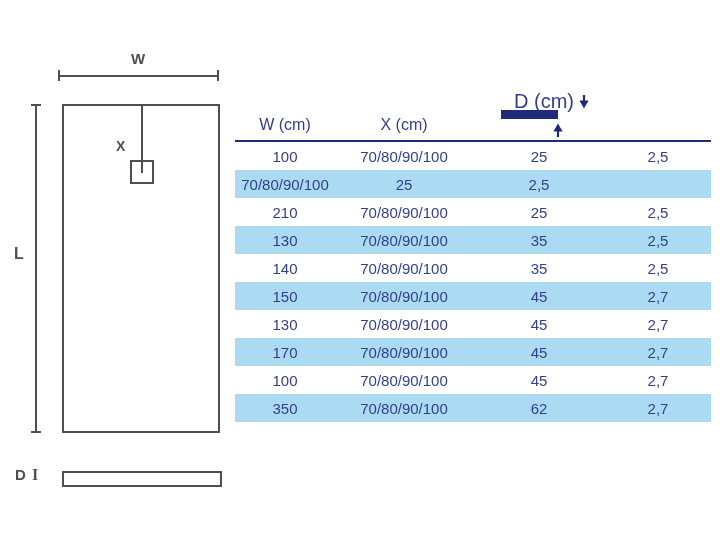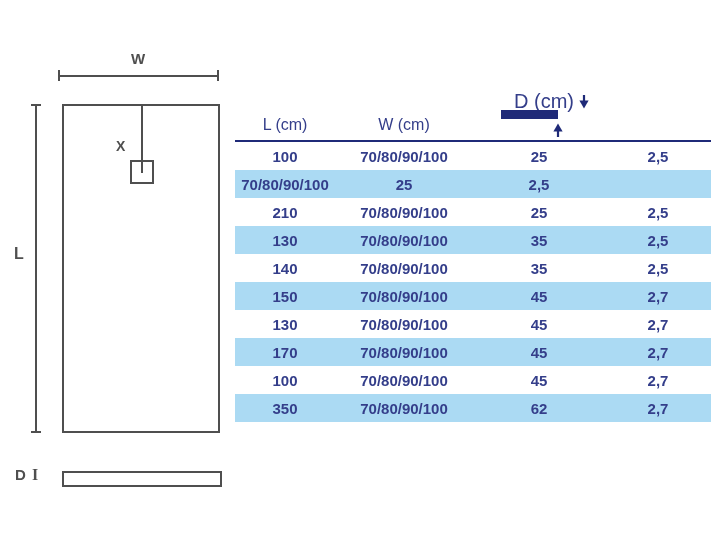--- a/index.html
+++ b/index.html
@@ -23,21 +23,21 @@
   .spec-table{left:235px;top:88px;width:476px;}
   .thead{position:relative;height:52px;display:grid;grid-template-columns:100px 138px 132px 106px;}
   .hcell{align-self:end;text-align:center;padding-bottom:6px;font-size:16px;color:var(--navy);}
   .hcell-d{position:relative;}
   .d-title{position:absolute;top:2px;right:16px;display:flex;align-items:center;gap:5px;font-size:20px;color:var(--navy);}
   .d-bar{position:absolute;top:22px;left:28px;width:57px;height:9px;background:var(--bar-navy);}
   .d-arrow-up{position:absolute;top:35px;left:80px;line-height:0;}
   .sep{height:2px;background:var(--bar-navy);}
   .trow{display:grid;grid-template-columns:100px 138px 132px 106px;height:28px;align-items:center;}
   .trow.alt{background:var(--row-blue);}
-  .tcell{text-align:center;font-size:15px;font-weight:bold;color:var(--navy);}
+  .tcell{text-align:center;font-size:15px;font-weight:normal;color:var(--navy);}
 </style>
 </head>
 <body>
 
 <div class="canvas" style="--navy: #343e8a; --bar-navy: #1f2a78; --row-blue: #abdaf3; --gray: #4f4f4f;">
 
   <div class="abs" style="left:0;top:0;width:235px;height:540px;">
 
     <div class="abs dg-label" style="left:58px;top:50px;width:161px;text-align:center;font-size:15px;letter-spacing:1px;">W</div>
     <div class="abs line-h" style="left:58px;top:75px;width:161px;"></div>
@@ -55,22 +55,22 @@
     <div class="abs dg-label" style="left:14px;top:245px;font-size:16px;">L</div>
 
     <div class="abs dg-label" style="left:15px;top:466px;font-size:15px;">D</div>
     <div class="abs depth-tick">I</div>
     <div class="abs side-rect"></div>
   </div>
 
   <div class="abs spec-table">
 
     <div class="thead">
-      <div class="hcell">L (cm)</div>
       <div class="hcell">W (cm)</div>
+      <div class="hcell">X (cm)</div>
       <div class="hcell-d">
         <div class="d-title">
           <span>D (cm)</span>
           <span style="line-height:0;">
             <svg width="10" height="14" viewBox="0 0 10 14">
                 <rect x="3.9" y="0" width="2.2" height="6.2" fill="#1f2a78"></rect>
                 <polygon points="0.4,5.6 9.6,5.6 5,13.6" fill="#1f2a78"></polygon>
               </svg>
           </span>
         </div>

